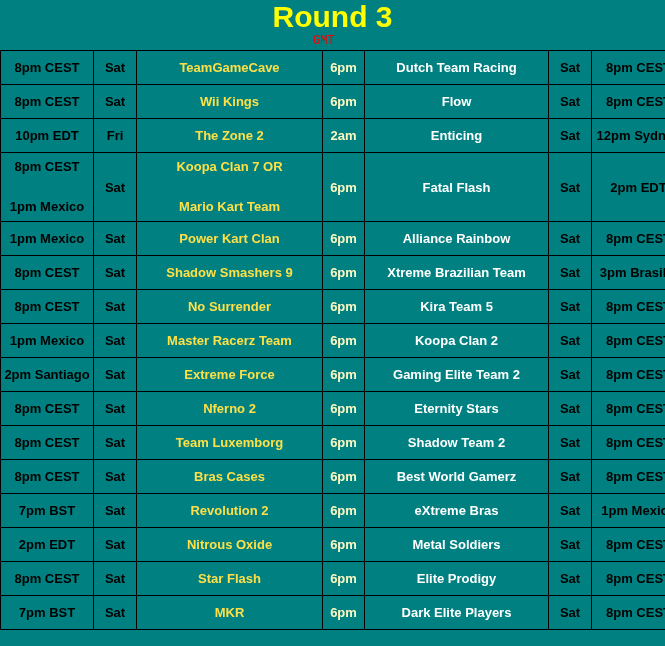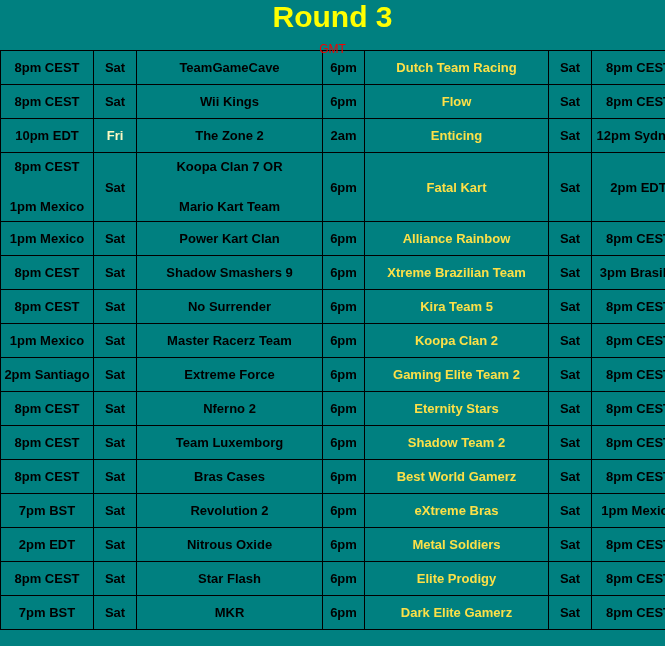--- a/index.html
+++ b/index.html
@@ -42,21 +42,21 @@
   }
   .sublabel {
     position: absolute;
     font-size: 12px;
     font-weight: normal;
     color: #f40000;
     line-height: 14px;
     font-family: "Liberation Sans", sans-serif;
   }
   #label-host { left: 130px; width: 183px; text-align: center; top: 34px; }
-  #label-gmt  { left: 313px; width: 39px;  text-align: center; top: 42px; }
+  #label-gmt  { left: 313px; width: 39px;  top: 34px; font-family: Liberation Mono, monospace; }
 
   
   table#schedule {
     border-collapse: collapse;
     width: 665px;
     table-layout: fixed;
     background: #008080;
   }
   table#schedule td {
     border: 1px solid #000000;
@@ -65,27 +65,27 @@
     vertical-align: middle;
     font-family: "Liberation Sans", sans-serif;
     font-weight: bold;
     font-size: 13px;
     padding: 0 1px;
     overflow: hidden;
     white-space: nowrap;
   }
   td.c-time   { width: 90px;  color: #000000; }
   td.c-day    { width: 40px;  color: #000000; }
-  td.c-home   { width: 183px; color: #000000; }
-  td.c-gmt    { width: 39px;  color: #000000; }
-  td.c-away   { width: 181px; color: #fde047; }
+  td.c-home   { width: 183px; color: #fde047; }
+  td.c-gmt    { width: 39px;  color: #fef9c3; }
+  td.c-away   { width: 181px; color: #ffffff; }
   td.c-day2   { width: 40px;  color: #000000; }
   td.c-time2  { width: 91px;  color: #000000; }
 
-  td.red { color: #fef9c3; }
+  td.red { color: #000000; }
 
   tr.r-normal td { height: 33px; }
   tr.r-tall   td { height: 68px; }
 
   .two-line {
     display: flex;
     flex-direction: column;
     justify-content: space-between;
     height: 56px;
     padding-top: 5px;
@@ -140,21 +140,21 @@
             </div>
           </td>
           <td class="c-day">Sat</td>
           <td class="c-home">
             <div class="two-line">
               <span>Koopa Clan 7 OR</span>
               <span>Mario Kart Team</span>
             </div>
           </td>
           <td class="c-gmt">6pm</td>
-          <td class="c-away">Fatal Kart</td>
+          <td class="c-away">Fatal Flash</td>
           <td class="c-day2">Sat</td>
           <td class="c-time2">2pm EDT</td>
         </tr>
         <tr class="r-normal">
           <td class="c-time">1pm Mexico</td>
           <td class="c-day">Sat</td>
           <td class="c-home">Power Kart Clan</td>
           <td class="c-gmt">6pm</td>
           <td class="c-away">Alliance Rainbow</td>
           <td class="c-day2">Sat</td>
@@ -248,20 +248,20 @@
           <td class="c-gmt">6pm</td>
           <td class="c-away">Elite Prodigy</td>
           <td class="c-day2">Sat</td>
           <td class="c-time2">8pm CEST</td>
         </tr>
         <tr class="r-normal">
           <td class="c-time">7pm BST</td>
           <td class="c-day">Sat</td>
           <td class="c-home">MKR</td>
           <td class="c-gmt">6pm</td>
-          <td class="c-away">Dark Elite Gamerz</td>
+          <td class="c-away">Dark Elite Players</td>
           <td class="c-day2">Sat</td>
           <td class="c-time2">8pm CEST</td>
         </tr>
       </tbody>
   </table>
 
 </div>
 
 </body></html>

